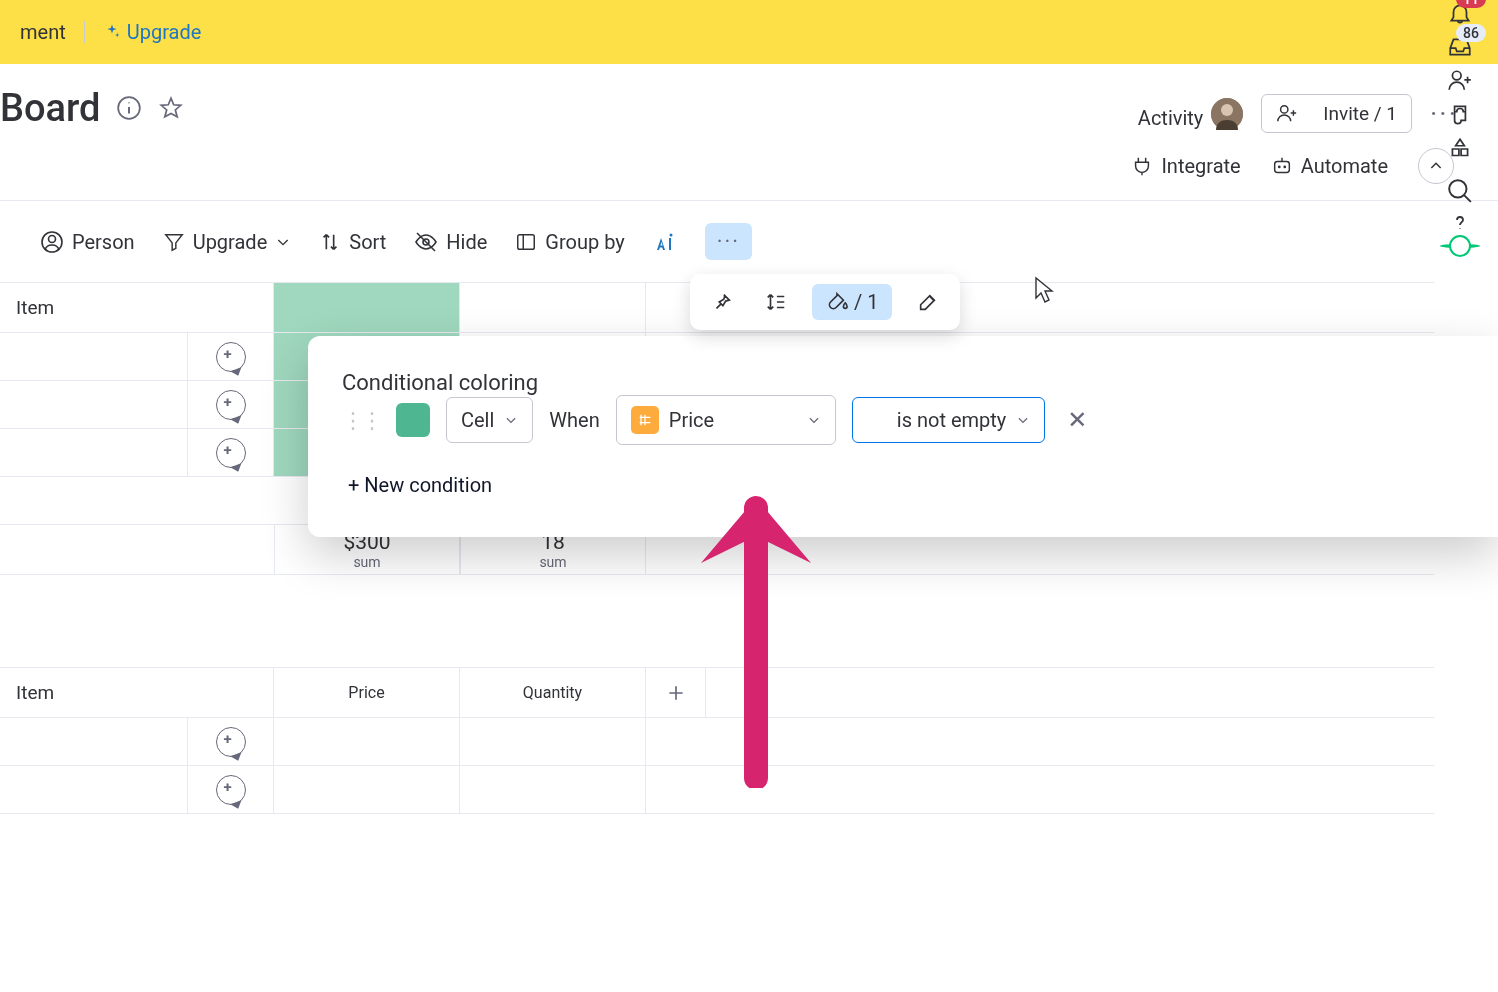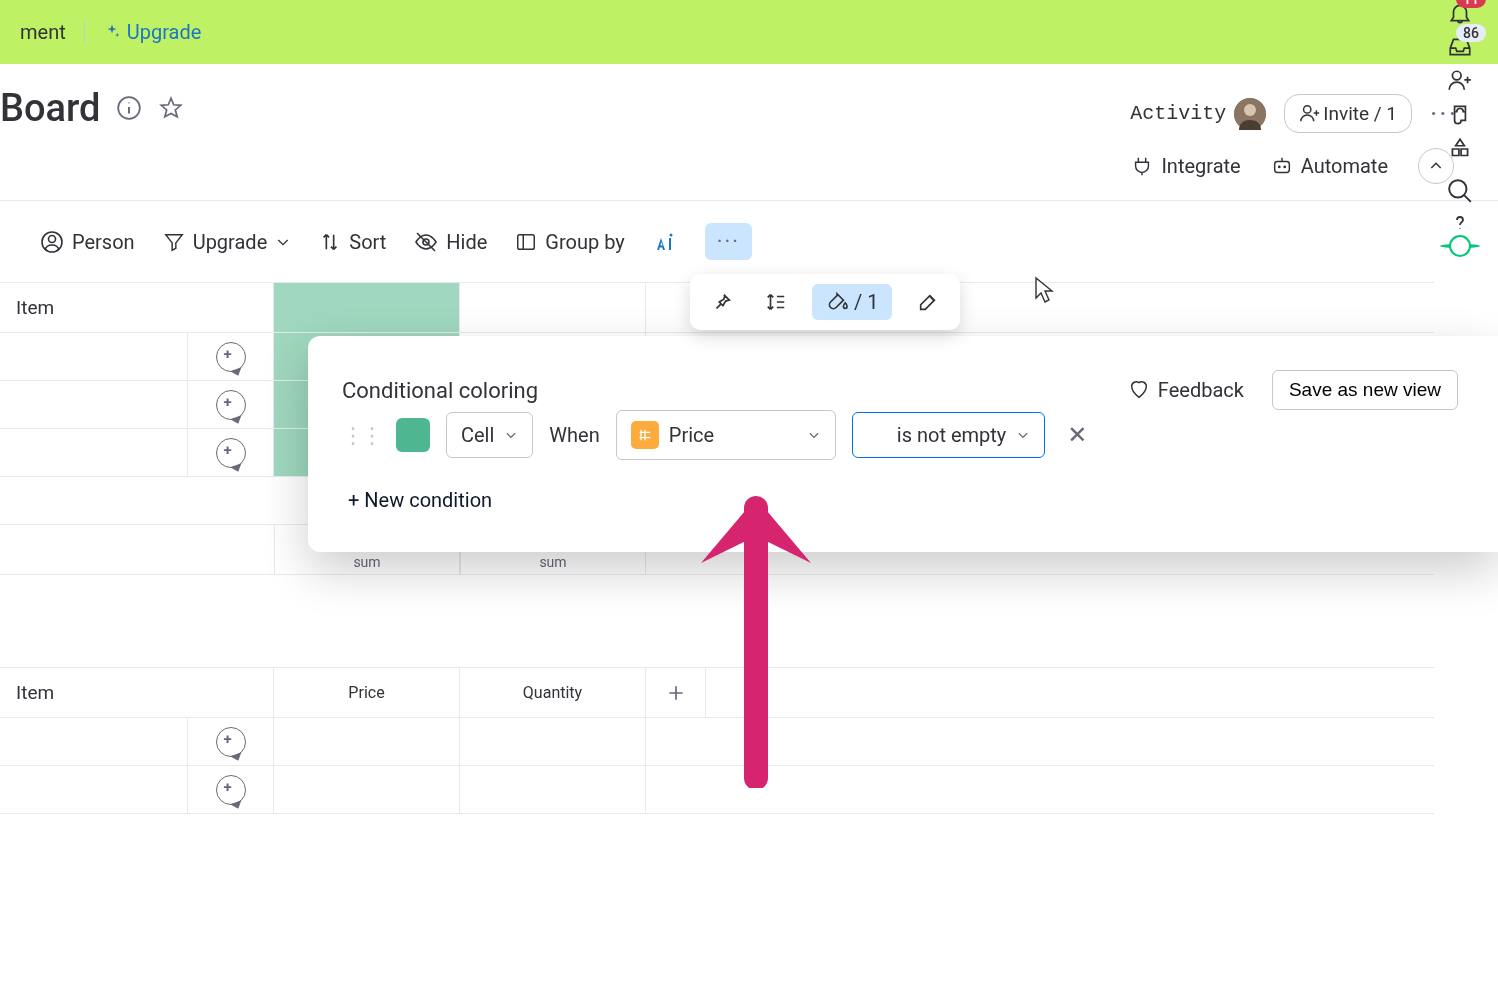--- a/index.html
+++ b/index.html
@@ -1,38 +1,38 @@
 <!DOCTYPE html>
 <html><head>
 <meta charset="utf-8">
 <style>
   * { box-sizing: border-box; margin: 0; padding: 0; }
   body { font-family: -apple-system, BlinkMacSystemFont, "Segoe UI", Roboto, sans-serif; font-size: 16px; color: #323338; background: #fff; overflow-x: hidden; width: 1498px; height: 992px; position: relative; }
   
   
-  .topbar { height: 64px; background: #bef264; display: flex; align-items: center; padding: 0 20px; gap: 12px; position: relative; }
+  .topbar { height: 64px; background: #fde047; display: flex; align-items: center; padding: 0 20px; gap: 12px; position: relative; }
   .topbar-left { display: flex; align-items: center; gap: 18px; }
   .crumb-text { font-size: 20px; color: #323338; }
   .divider-v { width: 1px; height: 22px; background: #c5cbd5; }
   .upgrade-link { display: inline-flex; align-items: center; gap: 6px; color: #1f76c2; font-size: 20px; cursor: pointer; }
   .topbar-right { position: absolute; right: 18px; top: 0; bottom: 0; display: flex; align-items: center; gap: 8px; flex-direction: column; }
   .icon-btn { width: 28px; height: 28px; display: inline-flex; align-items: center; justify-content: center; color: #323338; cursor: pointer; position: relative; }
   .badge { position: absolute; top: -10px; right: -12px; background: #d83a52; color: #fff; font-size: 14px; border-radius: 12px; padding: 1px 7px; font-weight: 500; }
   .badge.light { background: #e6ecf8; color: #323338; }
   .avatar { width: 40px; height: 40px; border-radius: 50%; background: #8fa8b8; overflow: hidden; display: inline-block; }
   .green-circle { width: 40px; height: 40px; border-radius: 50%; border: 2px solid #00c875; display: inline-flex; align-items: center; justify-content: center; position: relative; }
   .green-circle::after { content: ""; position: absolute; width: 18px; height: 18px; border-radius: 50%; background: #fff; border: 2px solid #00c875; }
   
   
   .board-header { padding: 22px 36px 6px 0; display: flex; align-items: center; gap: 14px; position: relative; }
   .board-title { font-size: 38px; font-weight: 500; color: #323338; }
   .header-right { position: absolute; right: 40px; top: 30px; display: flex; align-items: center; gap: 18px; }
-  .activity-link { display: inline-flex; align-items: center; gap: 8px; font-size: 20px; cursor: pointer; font-family: Liberation Mono, monospace; }
+  .activity-link { display: inline-flex; align-items: flex-end; gap: 8px; font-size: 20px; cursor: pointer; }
   .activity-avatar { width: 32px; height: 32px; border-radius: 50%; background: #a88c7e; }
-  .invite-btn { border: 1px solid #c5c7d0; border-radius: 15px; padding: 7px 14px; display: inline-flex; align-items: center; gap: 2px; font-size: 19px; cursor: pointer; }
+  .invite-btn { border: 1px solid #c5c7d0; border-radius: 6px; padding: 7px 14px; display: inline-flex; align-items: center; gap: 25px; font-size: 19px; cursor: pointer; }
   .dots-btn { font-size: 28px; cursor: pointer; letter-spacing: 2px; color:#676879;}
   
   
   .sub-header { display: flex; justify-content: flex-end; align-items: center; gap: 30px; padding: 12px 44px 16px 0; border-bottom: 1px solid #e6e9ef; }
   .sub-link { display: inline-flex; align-items: center; gap: 8px; font-size: 20px; cursor: pointer; color:#323338; }
   .collapse-btn { width: 36px; height: 36px; border-radius: 50%; border: 1px solid #c5c7d0; display: inline-flex; align-items: center; justify-content: center; cursor: pointer; }
   
   
   .toolbar { display: flex; align-items: center; gap: 28px; padding: 22px 0 22px 40px; font-size: 20px; color:#323338; }
   .tool-item { display: inline-flex; align-items: center; gap: 8px; cursor: pointer; }
@@ -367,29 +367,20 @@
       <div class="col-mid"></div>
         <div class="col-mid"></div>
         <div class="col-rest"></div>
     </div>
   </div>
 </div>
 
 <div class="cond-panel">
   <div class="cond-head">
     <span class="cond-title">Conditional coloring</span>
-    <div class="cond-actions">
-      <span class="feedback-link">
-        <svg width="22" height="22" viewBox="0 0 24 24">
-            <path fill="none" stroke="#323338" stroke-width="1.6" d="M4 8a5 5 0 018-4 5 5 0 018 4c0 6-8 12-8 12S4 14 4 8z"></path>
-          </svg>
-        <span>Feedback</span>
-      </span>
-      <button class="save-view-btn">Save as new view</button>
-    </div>
   </div>
   <div class="cond-row">
     <span class="drag-handle">⋮⋮</span>
     <span class="color-swatch" style="background: rgb(78, 183, 145);"></span>
     <span class="dropdown">
       <span>Cell</span>
       <svg class="chev" width="14" height="14" viewBox="0 0 24 24">
           <path fill="none" stroke="#676879" stroke-width="2.2" d="M5 9l7 7 7-7"></path>
         </svg>
     </span>

